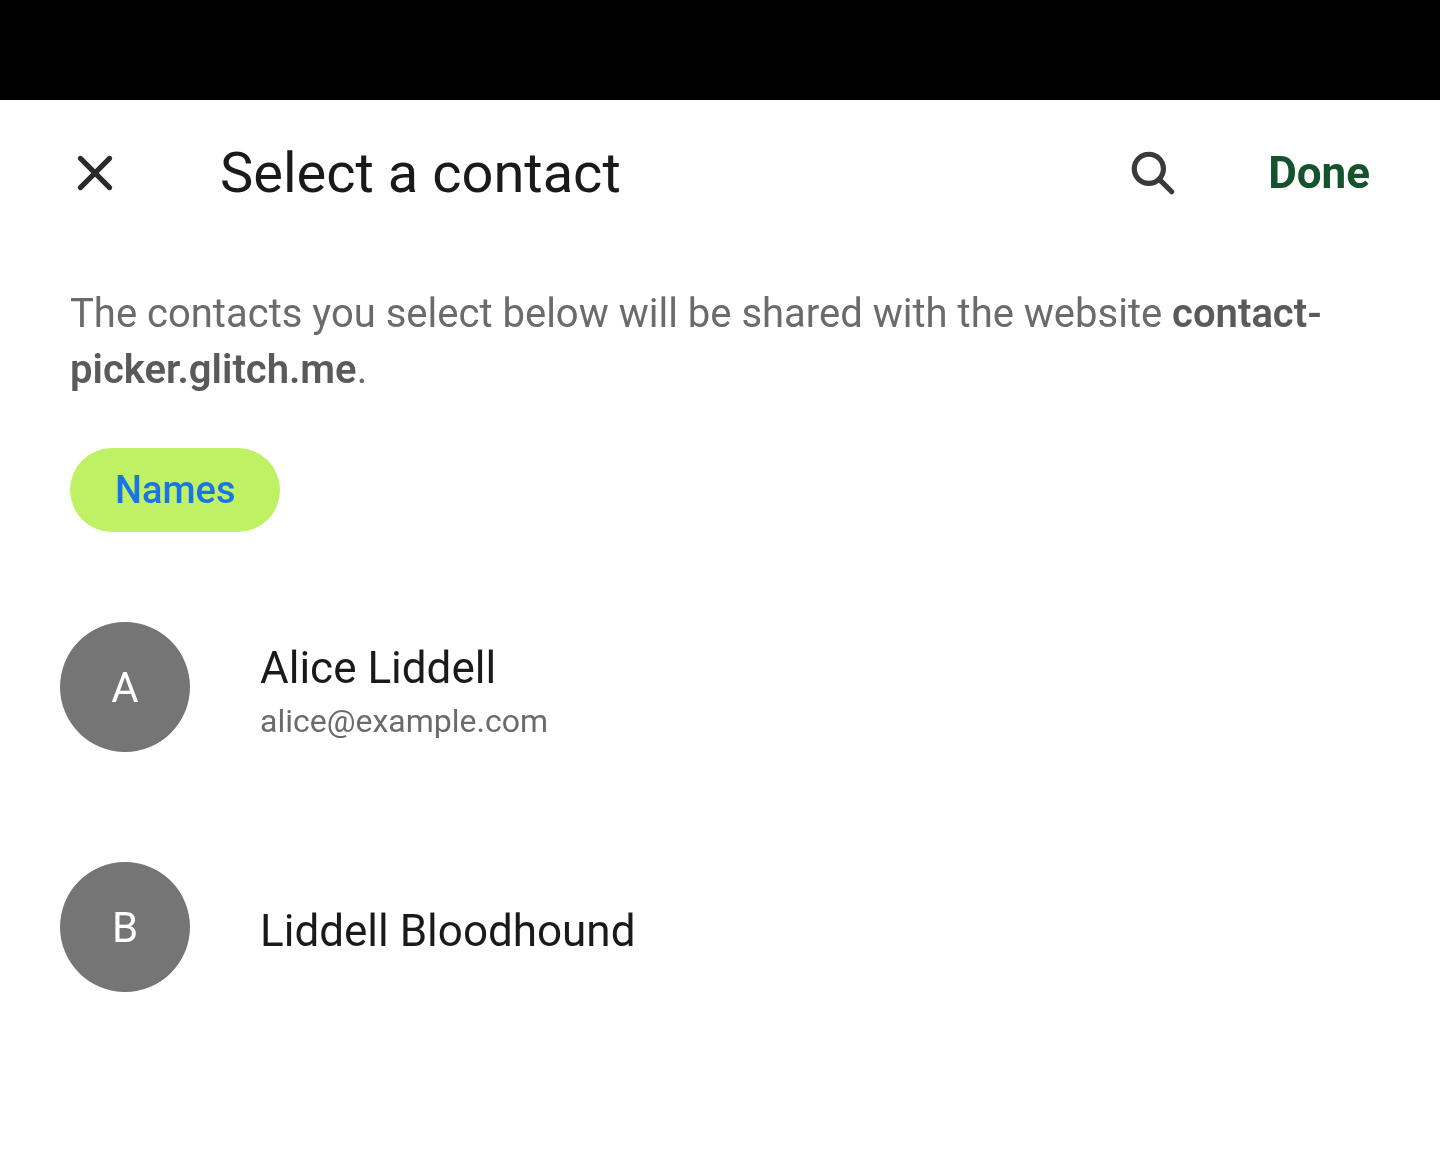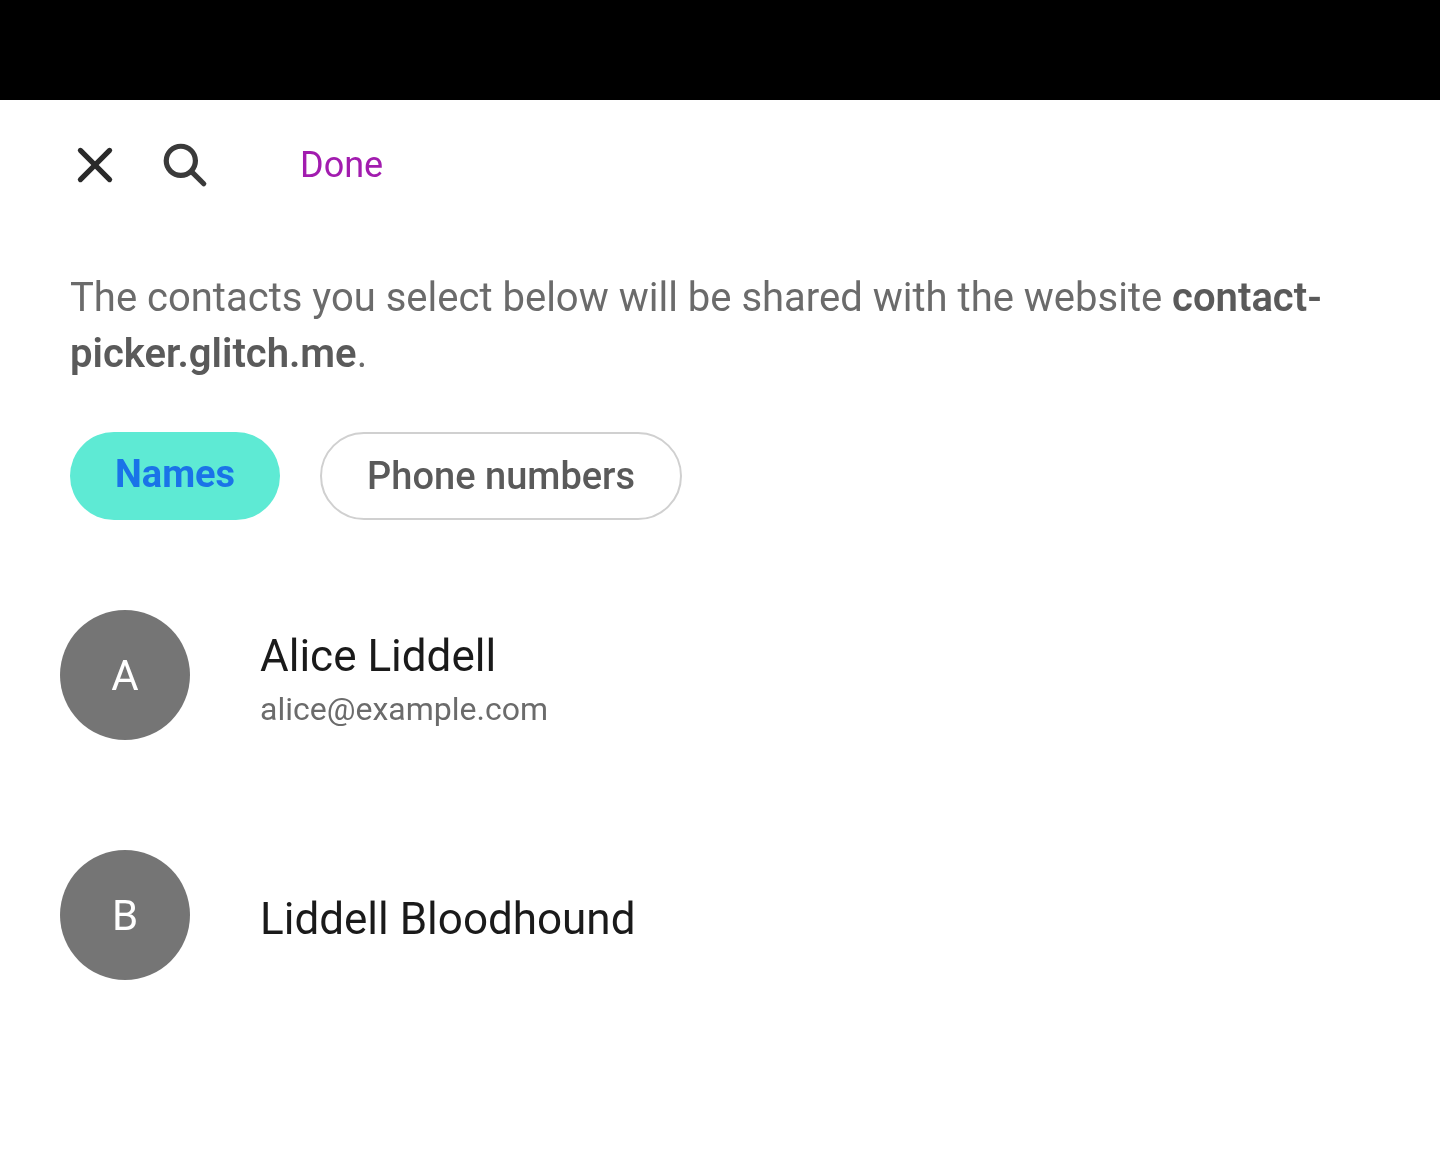--- a/index.html
+++ b/index.html
@@ -47,23 +47,23 @@
       display: flex;
       align-items: center;
       justify-content: center;
       margin-right: 50px;
     }
     .search-btn svg {
       width: 50px;
       height: 50px;
     }
     .done-btn {
-      font-size: 36px;
-      font-weight: 400;
-      color: #a21caf;
+      font-size: 44px;
+      font-weight: 700;
+      color: #14532d;
       cursor: pointer;
     }
     .description {
       padding: 40px 110px 50px 70px;
       font-size: 40px;
       color: #6b6b6b;
       line-height: 1.4;
     }
     .description .domain {
       font-weight: 600;
@@ -76,24 +76,23 @@
     }
     .chip {
       padding: 20px 45px;
       border-radius: 50px;
       font-size: 38px;
       font-weight: 500;
       cursor: pointer;
       white-space: nowrap;
     }
     .chip.selected {
-      background: #5eead4;
+      background: #bef264;
       color: #1a73e8;
       border: none;
-      font-weight: bold;
     }
     .chip.unselected {
       background: #fff;
       color: #5a5a5a;
       border: 2px solid #d0d0d0;
     }
     .contacts {
       padding: 0 60px;
     }
     .contact {
@@ -139,36 +138,36 @@
 
 <div class="status-bar"></div>
 
 <div class="header">
   <div class="close-btn">
     <svg viewBox="0 0 24 24" fill="none" stroke="#2a2a2a" stroke-width="2.5" stroke-linecap="round">
       <line x1="5" y1="5" x2="19" y2="19"></line>
       <line x1="19" y1="5" x2="5" y2="19"></line>
     </svg>
   </div>
+  <div class="title">Select a contact</div>
   <div class="search-btn">
     <svg viewBox="0 0 24 24" fill="none" stroke="#3a3a3a" stroke-width="2.5" stroke-linecap="round">
       <circle cx="10" cy="10" r="7"></circle>
       <line x1="15.5" y1="15.5" x2="21" y2="21"></line>
     </svg>
   </div>
   <div class="done-btn">Done</div>
 </div>
 
 <div class="description">
   <span>The contacts you select below will be shared with the website </span><span class="domain">contact-picker.glitch.me</span><span>.</span>
 </div>
 
 <div class="chips">
   <div class="chip selected">Names</div>
-  <div class="chip unselected">Phone numbers</div>
 </div>
 
 <div class="contacts">
   <div class="contact">
     <div class="avatar">A</div>
     <div class="contact-info">
       <div class="contact-name">Alice Liddell</div>
       <div class="contact-email">alice@example.com</div>
     </div>
   </div>

